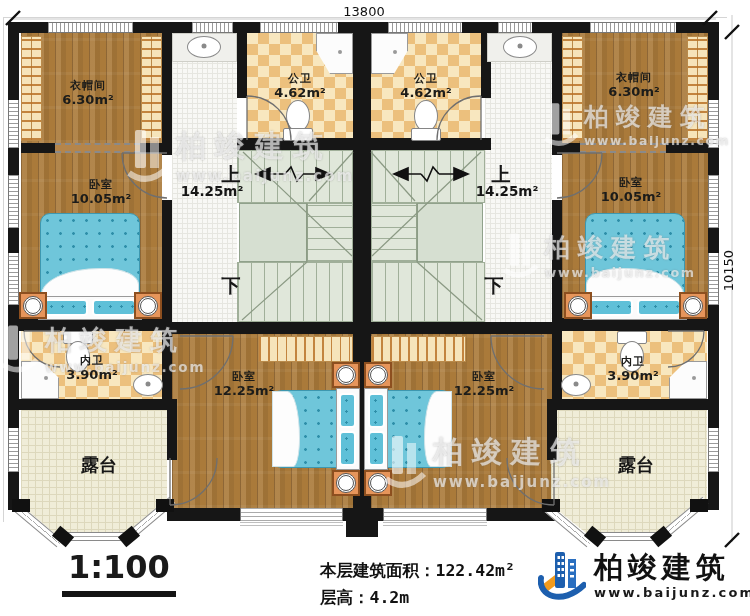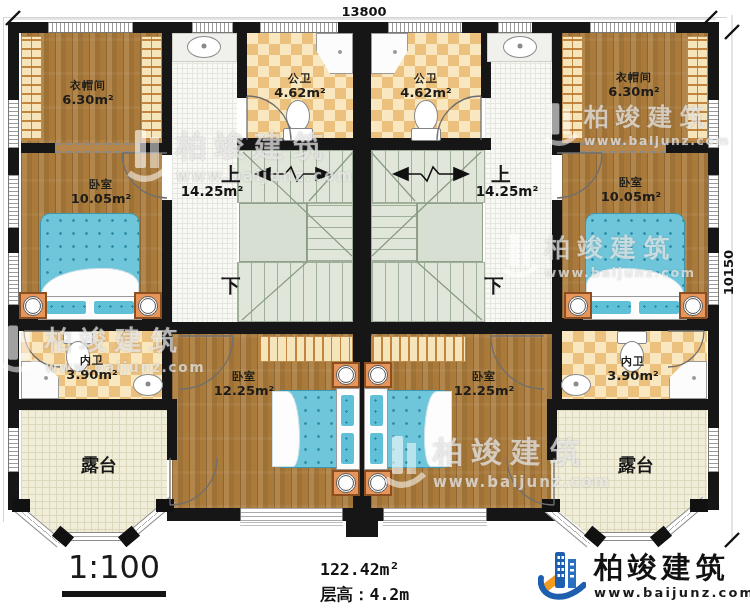--- a/index.html
+++ b/index.html
@@ -45,28 +45,28 @@
   .snk{position:absolute;background:#fff;border:1px solid #8a8a8a;border-radius:50%}
   .snk::after{content:"";position:absolute;left:50%;top:45%;width:5px;height:5px;transform:translate(-50%,-50%);background:#8a8a8a;border-radius:50%}
   .cnt{position:absolute;background:#f0f0ec;border:1px solid #cfcfc8}
   .rail{position:absolute;background:#fff;border-top:1.5px solid #8a8a8a;border-bottom:1.5px solid #8a8a8a;background-image:linear-gradient(0deg,transparent 45%,#aaa 45%,#aaa 55%,transparent 55%)}
   .post{position:absolute;background:#111}
   .rlabel{position:absolute;transform:translateX(-50%);text-align:center;color:#1c1c1a;font-weight:bold;line-height:1.15;white-space:nowrap}
   .rlabel .nm{display:block;font-size:11px;letter-spacing:1px}
   .rlabel .ar{display:block;font-size:13px}
   .slab{position:absolute;transform:translateX(-50%);font-size:19px;font-weight:bold;color:#161616;white-space:nowrap}
   .sarea{position:absolute;transform:translateX(-50%);font-size:13.5px;font-weight:bold;color:#161616;white-space:nowrap}
-  .dim{position:absolute;font-size:13px;font-weight:bold;color:#111;white-space:nowrap}
+  .dim{position:absolute;font-size:13px;font-weight:normal;color:#111;white-space:nowrap}
   .wm{position:absolute;display:flex;align-items:center;gap:6px;pointer-events:none}
   .wm .tcol{display:flex;flex-direction:column}
   .wm .nm{font-size:30px;font-weight:bold;letter-spacing:9px;color:rgba(255,255,255,.62);text-shadow:0 0 2px rgba(110,110,110,.45)}
   .wm .url{font-size:15px;font-weight:bold;letter-spacing:2px;color:rgba(255,255,255,.62);text-shadow:0 0 2px rgba(110,110,110,.45)}
   #footer-title{position:absolute;left:62px;top:548px;display:inline-flex;align-items:baseline;border-bottom:6px solid #141414;padding:0 6px 5px 2px;color:#1a1a1a}
   #footer-title .t{font-size:36px;font-weight:600;letter-spacing:2px}
-  #footer-title .s{font-size:32px;font-weight:400;margin-left:4px}
+  #footer-title .s{font-size:32px;font-weight:700;margin-left:4px}
   #stats{position:absolute;left:320px;top:560px;color:#121212}
   #stats .row{display:flex;align-items:baseline;margin-bottom:5px}
   #stats .lb{font-size:16.5px;font-weight:bold}
   #stats .vl{font-size:16.5px;font-weight:bold;font-family:"DejaVu Sans Mono","Liberation Mono",monospace}
   #brand{position:absolute;left:538px;top:548px;display:flex;align-items:center;gap:8px}
   #brand .bcol{display:flex;flex-direction:column}
   #brand .bn{font-size:29px;font-weight:bold;letter-spacing:5px;color:#111;line-height:1.05}
   #brand .bu{font-size:13px;font-weight:bold;letter-spacing:2.2px;color:#1a1a1a;margin-top:3px}
   svg.ov{position:absolute;left:0;top:0;pointer-events:none}
 </style>
@@ -397,20 +397,21 @@
   <div class="slab" style="left:636px;top:453px;font-size:18px">露台</div>
 
   <div class="dim" style="left:364px;top:4px;transform:translateX(-50%)">13800</div>
   <div class="dim" style="left:721px;top:250px;writing-mode:vertical-rl;transform:rotate(180deg)">10150</div>
 
   <div id="footer-title">
     <span class="s">1:100</span>
   </div>
   <div id="stats">
     <div class="row">
+        <span class="lb">本层建筑面积：</span>
         <span class="vl">122.42m²</span>
       </div>
     <div class="row">
         <span class="lb">层高：</span>
         <span class="vl">4.2m</span>
       </div>
   </div>
   <div id="brand">
     <svg width="48" height="56" viewBox="0 0 48 56">
       <polygon points="4,37 21,24 27,30 10,43" fill="#f29b1d"></polygon>

